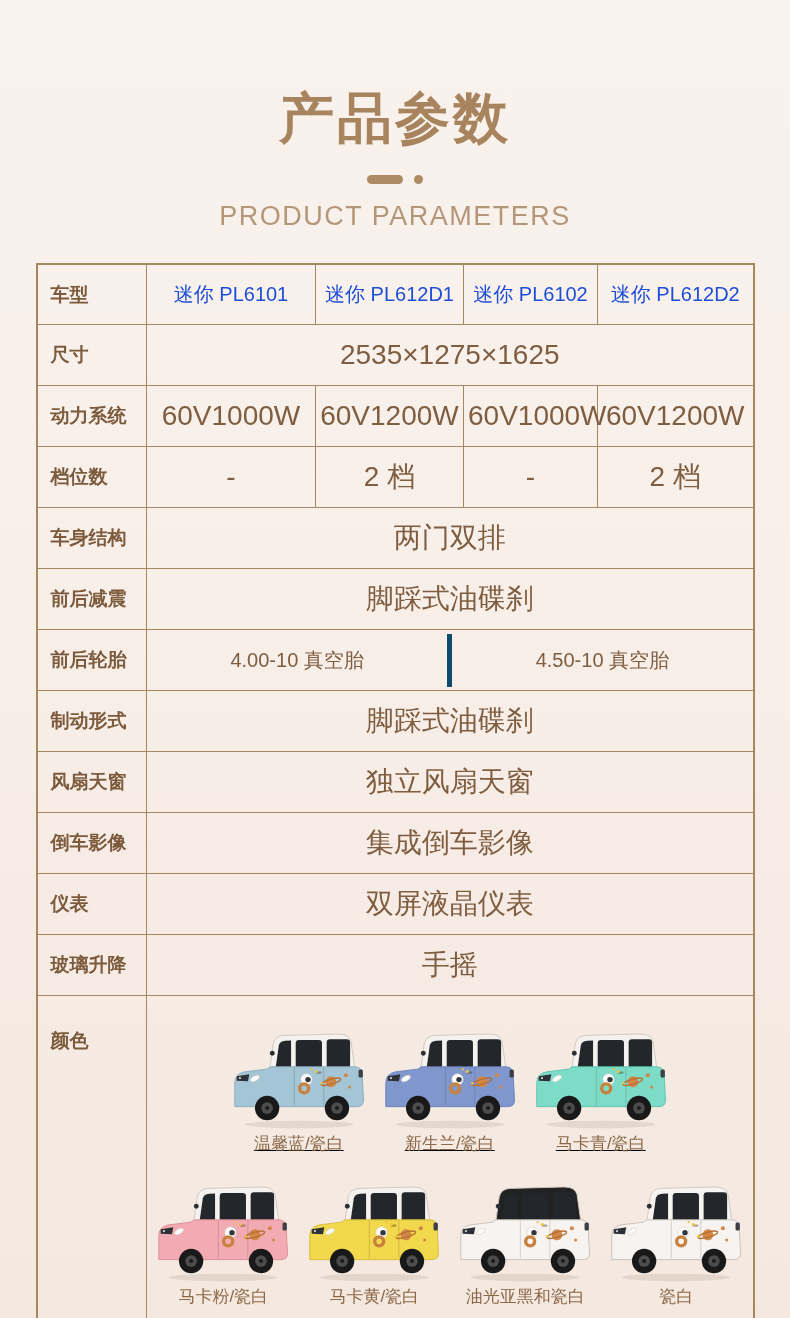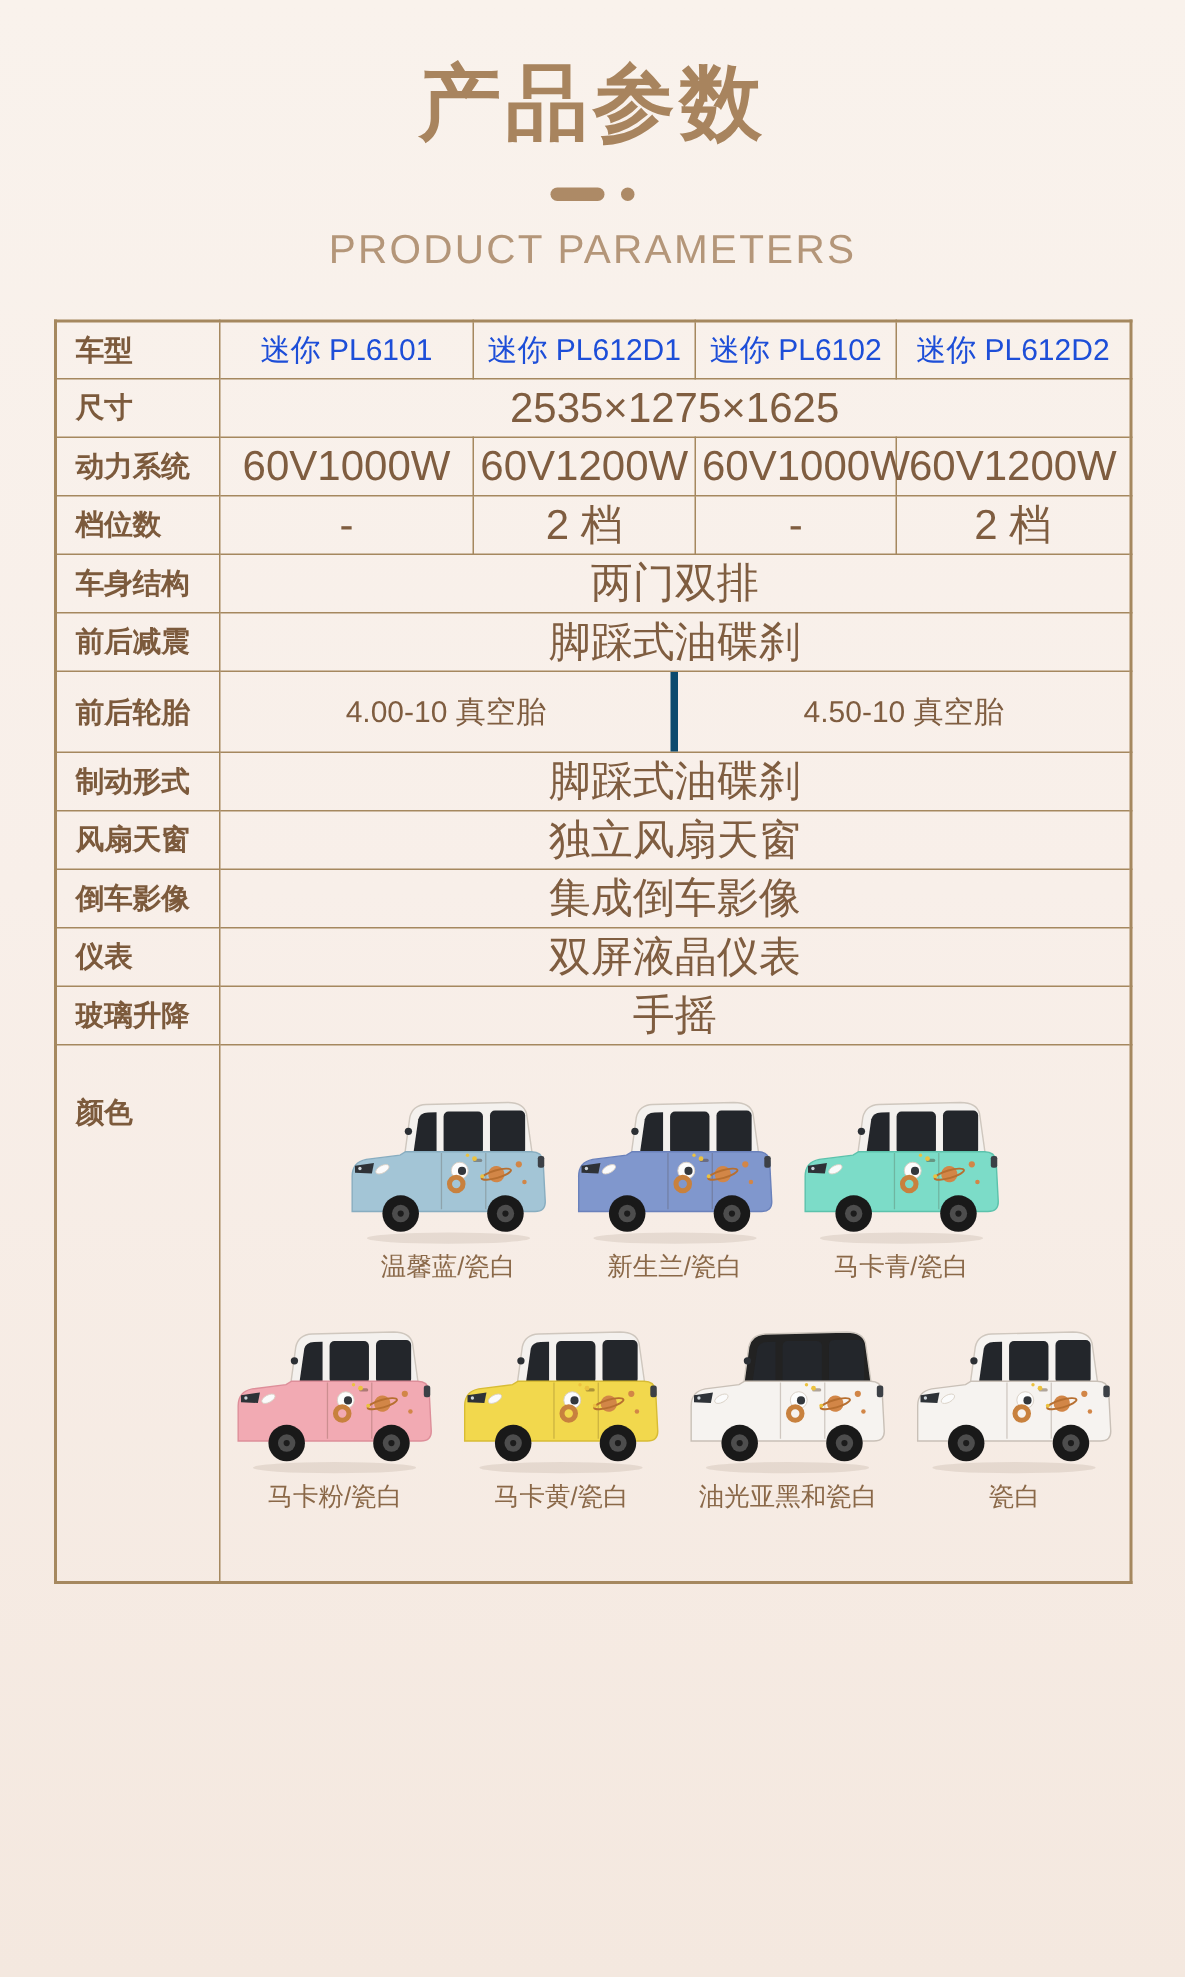--- a/index.html
+++ b/index.html
@@ -2,55 +2,55 @@
 <html><head>
 <meta charset="utf-8">
 <style>
   html,body{margin:0;padding:0;}
   body{
     width:790px;height:1318px;overflow:hidden;
     background:linear-gradient(180deg,#f9f2ec 0%,#f8efe9 45%,#f4e8df 100%);
     font-family:"Liberation Sans","DejaVu Sans",sans-serif;
     -webkit-font-smoothing:antialiased;
   }
-  .header{padding-top:40px;text-align:center;}
+  .header{padding-top:90px;text-align:center;}
   .page-title{
     margin:0;font-size:55px;line-height:1.05;font-weight:bold;
     color:#a8845e;letter-spacing:3px;
   }
   .divider{margin:27px auto 17px;display:flex;align-items:center;justify-content:center;gap:11px;height:9px;}
   .divider-dash{width:36px;height:9px;border-radius:5px;background:#ad8a66;}
   .divider-dot{width:9px;height:9px;border-radius:50%;background:#ad8a66;}
   .page-subtitle{
     margin:0;font-size:27px;font-weight:400;color:#b49679;letter-spacing:1.5px;
   }
   table.spec{
     width:717px;margin:31px auto 0;border-collapse:collapse;table-layout:fixed;
     border:2px solid #a5885f;
   }
   table.spec th, table.spec td{
-    border:1px solid #a5885f;height:39px;box-sizing:border-box;
+    border:1px solid #a5885f;height:61px;box-sizing:border-box;
   }
   th.rowlabel{
     text-align:left;padding-left:13px;font-size:19px;font-weight:bold;color:#7c5a3c;
   }
   td.val{
     text-align:center;font-size:28px;color:#7f5d40;font-weight:400;padding:0 4px;
   }
   tr.model-row td.val{font-weight:normal;font-size:20px;color:#1d4ed8;}
   td.split-cell{padding:0;text-align:center;}
   .split{display:flex;height:53px;align-items:stretch;}
   .split .half{flex:1;display:flex;align-items:center;justify-content:center;
     font-size:20px;color:#7f5d40;}
   .split .half + .half{border-left:5px solid #0c4a6e;}
   tr.colors-row th, tr.colors-row td{height:358px;}
   th.rowlabel.top{vertical-align:top;padding-top:32px;}
   td.colors-cell{vertical-align:top;padding:0;}
   .cars-line{display:flex;justify-content:center;}
-  .cars-line.first{margin-top:30px;}
+  .cars-line.first{margin-top:30px;text-decoration:underline;}
   .cars-line.second{margin-top:24px;}
   .car-item{width:151px;text-align:center;}
   .car-svg{display:block;margin:0 auto;}
   .car-label{font-size:17px;color:#8a6848;margin-top:1px;display:block;}
   .win{fill:#23262b;}
   .car-cab{stroke:#cfc7be;stroke-width:1;}
   .car-body{stroke-width:1;}
   .doorline{stroke:rgba(70,45,25,0.22);stroke-width:0.9;fill:none;}
 </style>
 </head>

